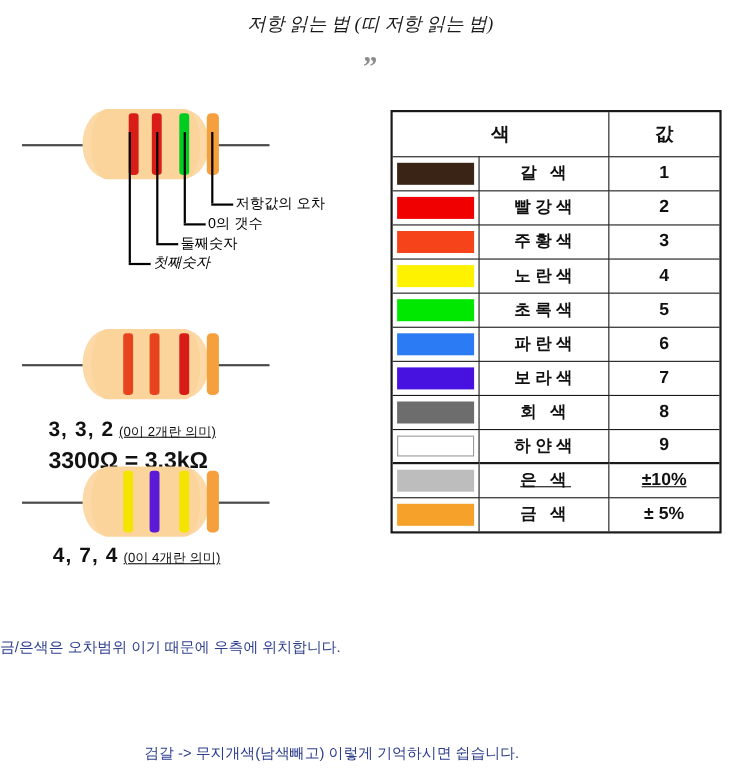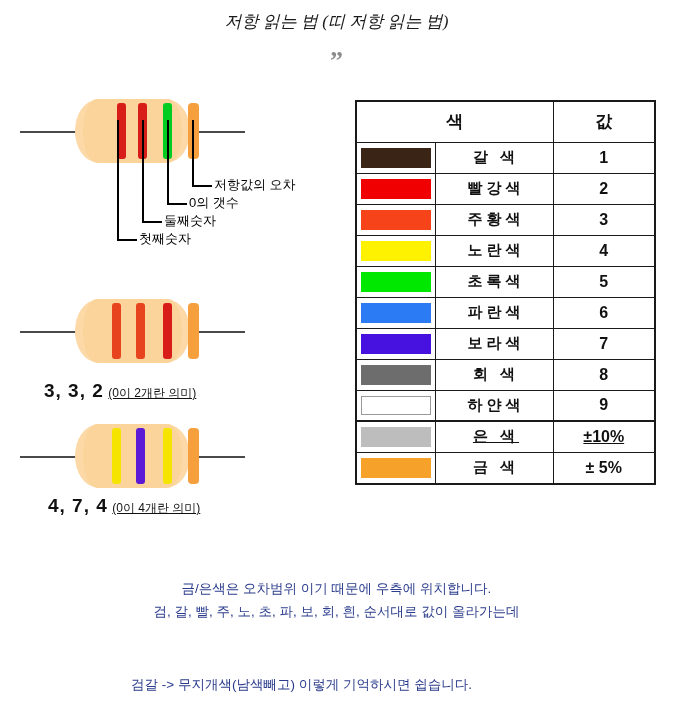--- a/index.html
+++ b/index.html
@@ -151,21 +151,21 @@
     text-align: center;
     font-size: 16px;
     font-weight: bold;
   }
   .sep-row td { border-top: 2px solid #1a1a1a !important; text-decoration: underline; }
 
   
   .notes {
     position: absolute;
     left: 0; top: 577px; width: 673px;
-    text-align: center;
+    text-align: left;
     color: #2b3c8c;
     font-size: 13.5px;
     line-height: 23px;
   }
   .notes2 {
     position: absolute;
     left: 0; top: 676px; width: 603px;
     text-align: center;
     color: #2b3c8c;
     font-size: 13.5px;
@@ -194,35 +194,36 @@
 <div class="pointer-line" style="left:167px; top:120px; width:2px; height:83px;"></div>
 <div class="pointer-line" style="left:167px; top:203px; width:20px; height:2px;"></div>
 <div class="ptr-label" style="left:189px; top:194px;">0의 갯수</div>
 
 <div class="pointer-line" style="left:142px; top:120px; width:2px; height:101px;"></div>
 <div class="pointer-line" style="left:142px; top:221px; width:20px; height:2px;"></div>
 <div class="ptr-label" style="left:164px; top:212px;">둘째숫자</div>
 
 <div class="pointer-line" style="left:117px; top:120px; width:2px; height:119px;"></div>
 <div class="pointer-line" style="left:117px; top:239px; width:20px; height:2px;"></div>
-<div class="ptr-label" style="left:139px; top:230px;">첫째숫자</div>
+<div class="ptr-label" style="left:139px; top:230px;font-style:italic;">첫째숫자</div>
 
 <div class="resistor-wrap" style="left:20px; top:300px; width:260px; height:62px;">
   <div class="lead" style="left:0; width:60px;"></div>
   <div class="lead" style="left:165px; width:60px;"></div>
   <div class="body"></div>
   <div class="band" style="left:92px; background:#e8431f;"></div>
   <div class="band" style="left:116px; background:#e8431f;"></div>
   <div class="band" style="left:143px; background:#d81c18;"></div>
   <div class="band tol" style="left:168px; background:#f5a03c;"></div>
 </div>
 
 <div class="calc" style="left:44px; top:380px;">
   <span class="digits">3, 3, 2</span>
   <span class="note">(0이 2개란 의미)</span>
+  <span class="result">3300Ω = 3.3kΩ</span>
 </div>
 
 <div class="resistor-wrap" style="left:20px; top:425px; width:260px; height:62px;">
   <div class="lead" style="left:0; width:60px;"></div>
   <div class="lead" style="left:165px; width:60px;"></div>
   <div class="body"></div>
   <div class="band" style="left:92px; background:#f5e400;"></div>
   <div class="band" style="left:116px; background:#5a1ad6;"></div>
   <div class="band" style="left:143px; background:#f5e400;"></div>
   <div class="band tol" style="left:168px; background:#f5a03c;"></div>
@@ -296,15 +297,14 @@
           <td class="col-swatch"><span class="swatch" style="background: rgb(246, 161, 42);"></span></td>
           <td class="col-name">금 색</td>
           <td class="col-value">± 5%</td>
         </tr>
       </tbody>
   </table>
 </div>
 
 <div class="notes">
   <div>금/은색은 오차범위 이기 때문에 우측에 위치합니다.</div>
-  <div>검, 갈, 빨, 주, 노, 초, 파, 보, 회, 흰, 순서대로 값이 올라가는데</div>
 </div>
 <div class="notes2">검갈 -&gt; 무지개색(남색빼고) 이렇게 기억하시면 쉽습니다.</div>
 
 </body></html>

